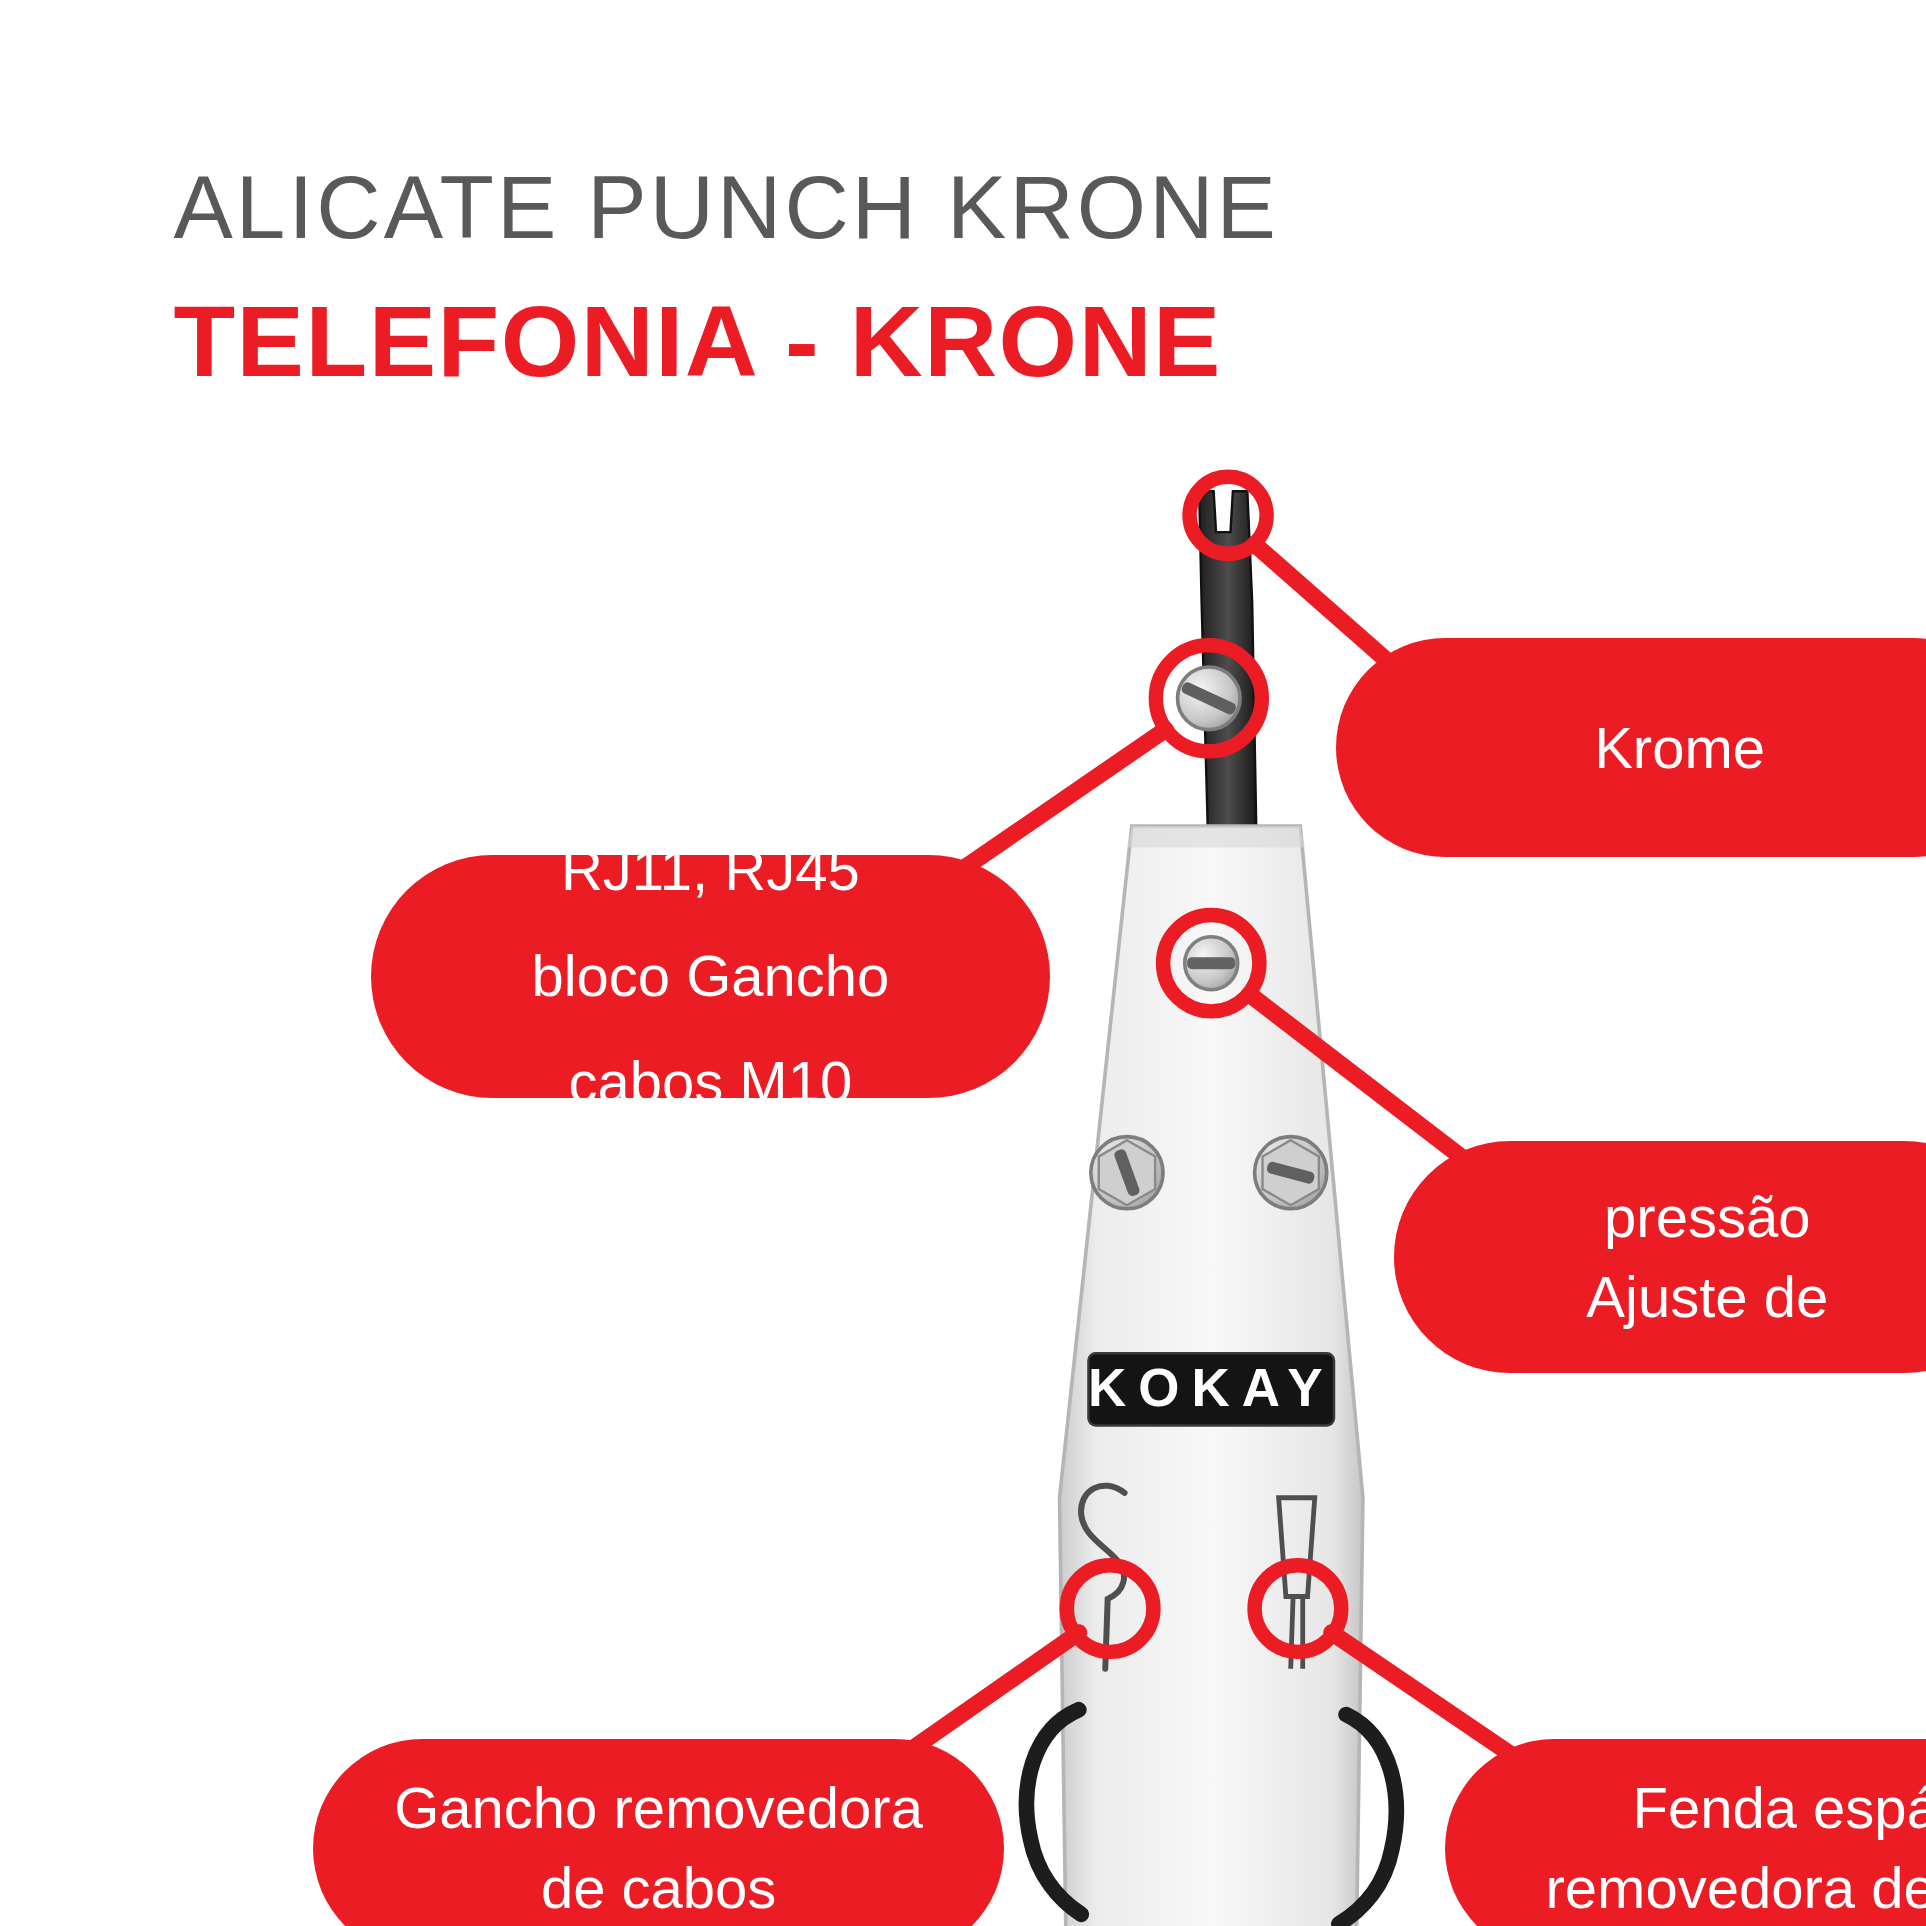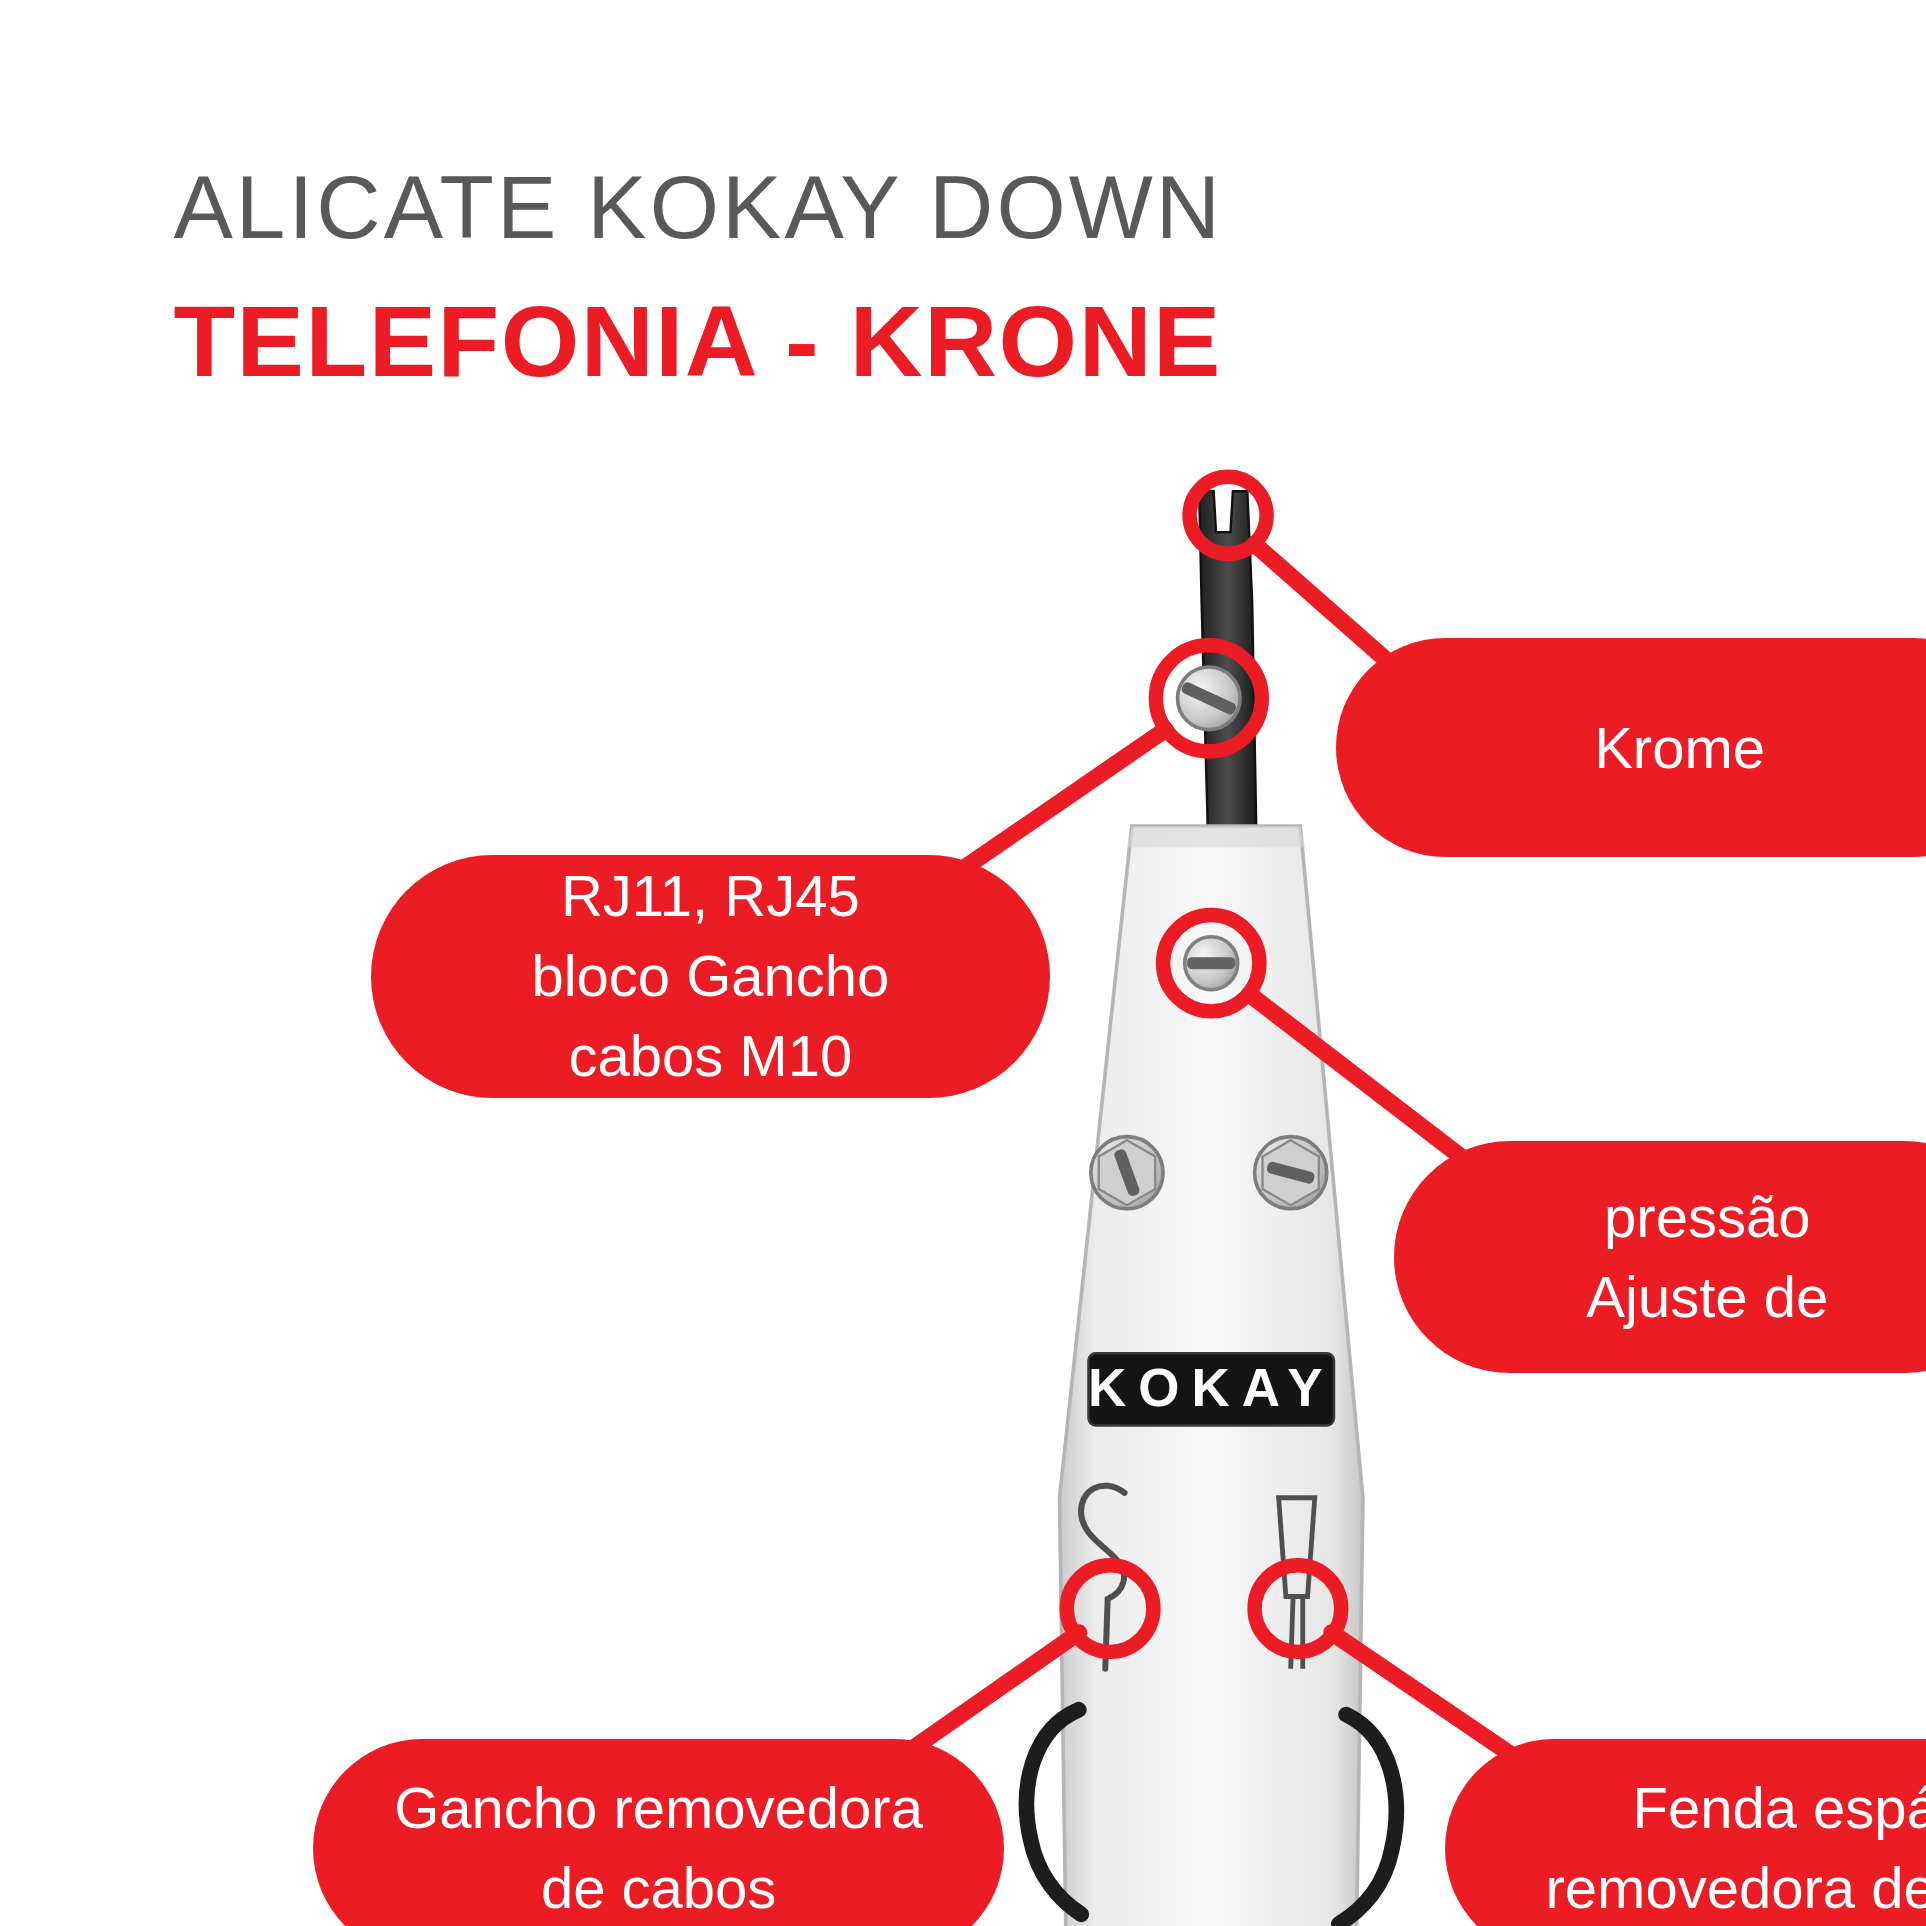--- a/index.html
+++ b/index.html
@@ -53,32 +53,32 @@
     display: flex;
     flex-direction: column;
     align-items: center;
     justify-content: center;
     text-align: center;
     font-size: 58px;
     line-height: 1.38;
     font-weight: 400;
   }
   #pill-corte  { left: 55.5%; top: 26.5%; width: 28.5%; height: 9.1%; }
-  #pill-rj     { left: 15.4%; top: 35.5%; width: 28.2%; height: 10.1%; }
+  #pill-rj     { left: 15.4%; top: 35.5%; width: 28.2%; height: 10.1%; gap: 26px; }
   #pill-ajuste { left: 57.9%; top: 47.4%; width: 26.0%; height: 9.6%; }
   #pill-gancho { left: 13.0%; top: 72.2%; width: 28.7%; height: 9.1%; }
   #pill-fenda  { left: 60.0%; top: 72.2%; width: 32.2%; height: 9.1%; }
 </style>
 </head>
 <body>
 
 <div id="canvas">
 
   <div class="title">
-    <div class="title-line1">ALICATE KOKAY DOWN</div>
+    <div class="title-line1">ALICATE PUNCH KRONE</div>
     <div class="title-line2">TELEFONIA - KRONE</div>
   </div>
 
   <svg id="tool-svg" viewBox="0 0 1000 1000" preserveAspectRatio="xMidYMid meet">
     <defs>
       <linearGradient id="bodyGrad" x1="0" y1="0" x2="1" y2="0">
         <stop offset="0" stop-color="#cccccc"></stop>
         <stop offset="0.12" stop-color="#ececec"></stop>
         <stop offset="0.5" stop-color="#f8f8f8"></stop>
         <stop offset="0.9" stop-color="#e6e6e6"></stop>

